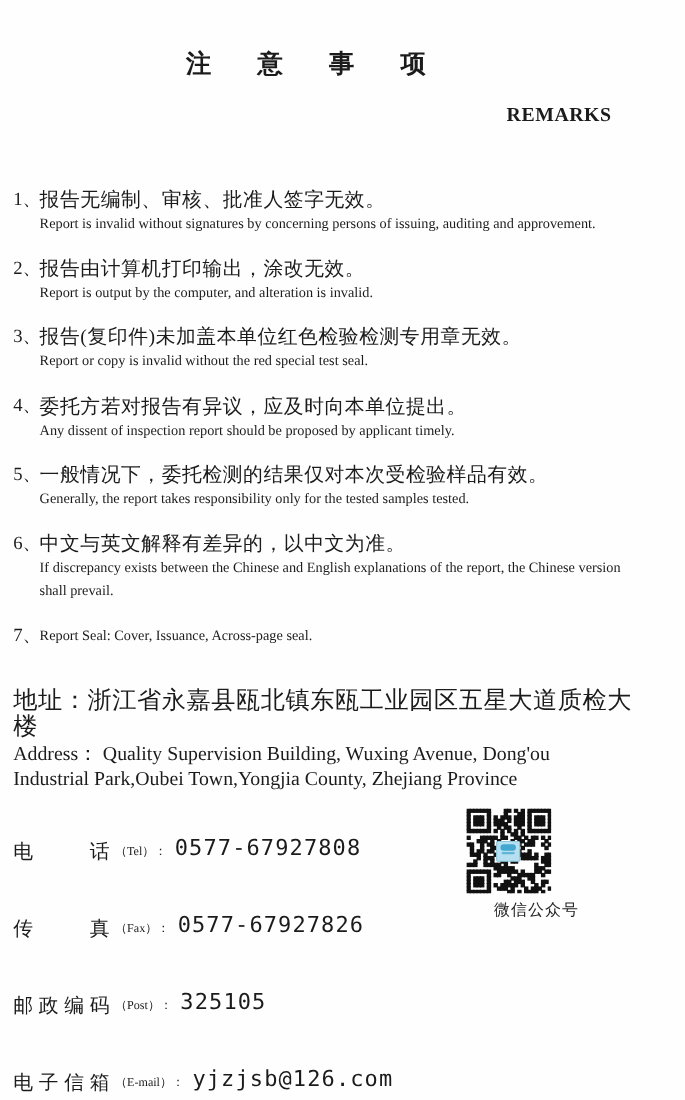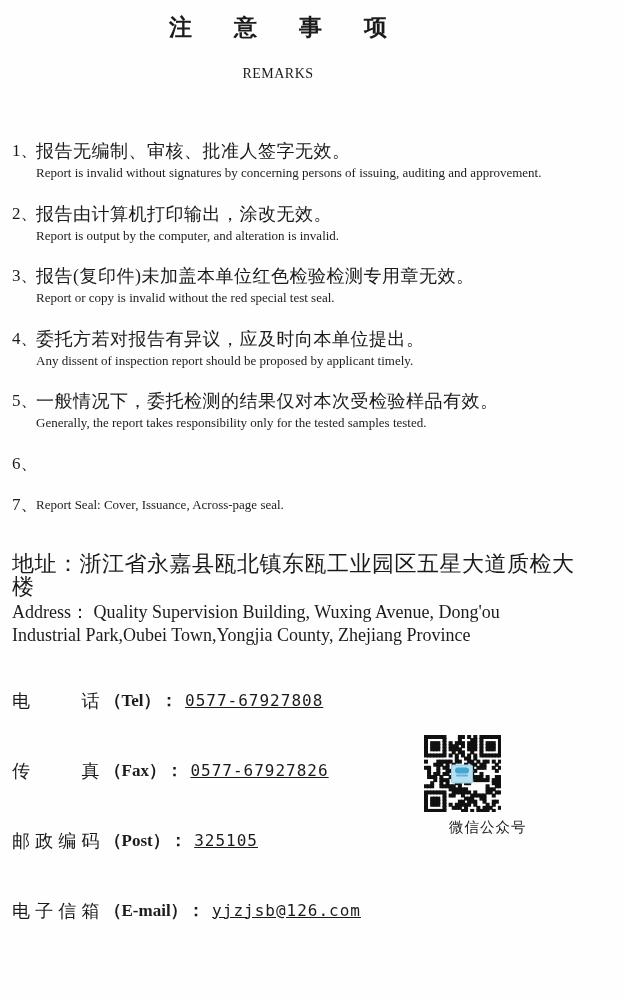--- a/index.html
+++ b/index.html
@@ -9,42 +9,43 @@
     font-family:"Liberation Serif","DejaVu Serif",serif;
     color:#1b1b1b;
     -webkit-font-smoothing:antialiased;
   }
   .page{
     position:relative;
     width:623px;height:1000px;
     background:#fefefe;
     overflow:hidden;
     box-sizing:border-box;
-    padding-top:14px;
+    padding-top:44px;
   }
 
   
   .title-block{
     margin-right:67px;        
     text-align:center;
   }
   .title-cn{
     font-size:23px;
     font-weight:700;
     line-height:28px;
     letter-spacing:42px;      
     text-indent:42px;         
     white-space:nowrap;
   }
   .title-en{
     margin-top:21px;
-    font-size:14px;
-    font-weight:400;
+    font-size:18px;
+    font-weight:700;
     letter-spacing:0.5px;
     line-height:22px;
+    text-align:right;
   }
 
   
   .items{
     margin-top:55px;
     padding-left:12px;
   }
   .item{
     display:flex;
     margin-bottom:19px;
@@ -101,29 +102,27 @@
   .contact-label-cn{
     display:inline-block;
     width:88px;
     text-align:justify;
     text-align-last:justify;
     vertical-align:bottom;
     letter-spacing:0.5px;
     margin-top:28px;
   }
   .contact-label-en{
-    font-size:17px;
-    font-weight:bold;
+    font-size:11px;
   }
   .contact-value{
     font-family:"DejaVu Sans Mono","Liberation Mono",monospace;
-    font-size:16px;
+    font-size:20px;
     letter-spacing:1px;
     margin-left:3px;
-    text-decoration:underline;
   }
 
   
   .qr-block{
     position:absolute;
     left:423px;
     top:735px;
     width:78px;
     text-align:center;
   }
@@ -205,20 +204,24 @@
     </div>
       <div class="item">
       <span class="item-num">5、</span>
       <span class="item-body">
         <span class="item-zh" style="display:block">一般情况下，委托检测的结果仅对本次受检验样品有效。</span>
         <span class="item-en" style="display:block">Generally, the report takes responsibility only for the tested samples tested.</span>
       </span>
     </div>
       <div class="item">
       <span class="item-num">6、</span>
+      <span class="item-body">
+        <span class="item-zh" style="display:block">中文与英文解释有差异的，以中文为准。</span>
+        <span class="item-en" style="display:block">If discrepancy exists between the Chinese and English explanations of the report, the Chinese version shall prevail.</span>
+      </span>
     </div>
       <div class="item">
       <span class="item-num">7、</span>
       <span class="item-body">
         <span class="item-en" style="display:block">Report Seal: Cover, Issuance, Across-page seal.</span>
       </span>
     </div>
     </div>
 
   <div class="address">

